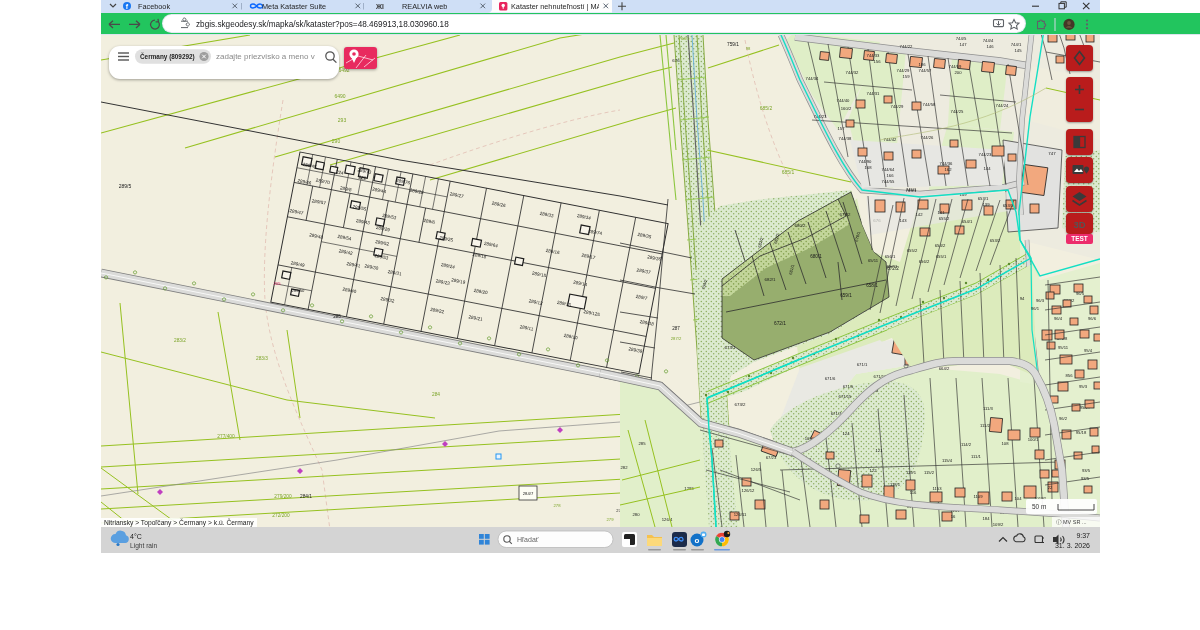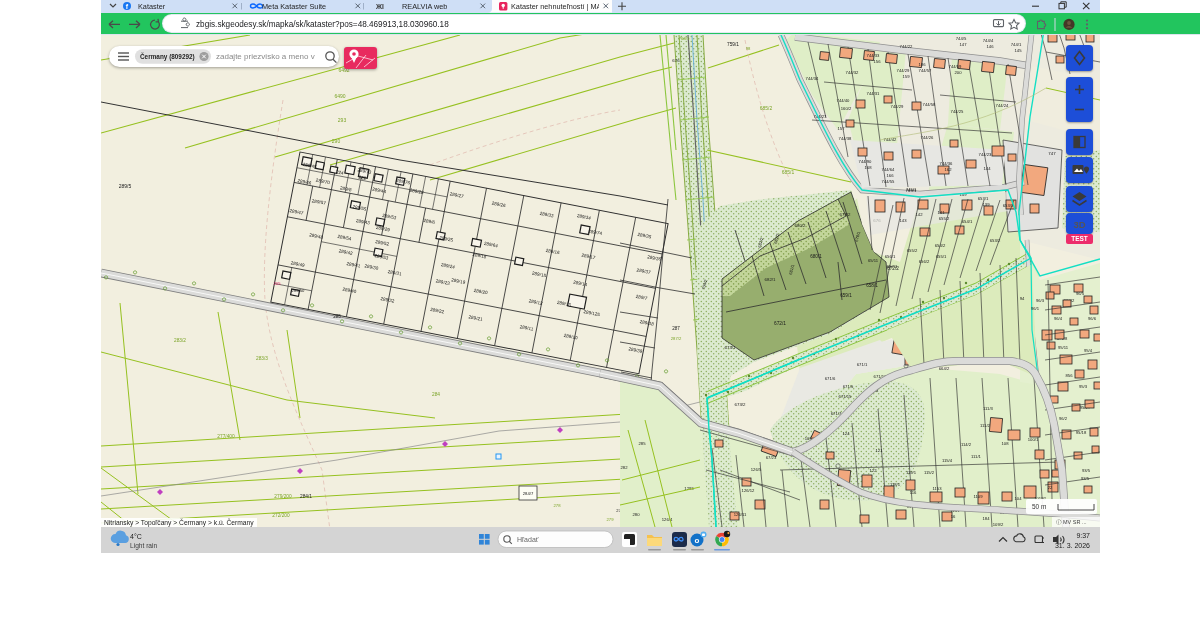--- a/index.html
+++ b/index.html
@@ -3,37 +3,37 @@
 html,body{margin:0;padding:0;background:#fff;width:1200px;height:630px;overflow:hidden}
 *{box-sizing:border-box;font-family:"Liberation Sans",sans-serif}
 #screen{position:absolute;left:101px;top:0;width:999px;height:553px;background:#fff}
 #tabbar{position:absolute;left:0;top:0;width:999px;height:12.5px;background:#cfdff6}
 .tabtxt{position:absolute;top:2.4px;white-space:nowrap;overflow:hidden;font-size:7.3px;color:#1f1f1f}
 #addrbar{position:absolute;left:0;top:12.5px;width:1188px;height:22.5px;background:#22c55e;border-bottom:1px solid #dde3ee}
 #omni{position:absolute;left:62px;top:2.6px;width:862px;height:17.4px;background:#fff;border-radius:9px;box-shadow:0 0 0 1px #e3e8f2}
 #maparea{position:absolute;left:0;top:35px;width:999px;height:492px;overflow:hidden}
 #statusbar{position:absolute;left:0;top:483px;height:9px;background:rgba(255,255,255,.9);color:#222;font-size:6.7px;padding:1px 3px 0 3px;white-space:nowrap}
 #taskbar{position:absolute;left:0;top:527px;width:999px;height:26px;background:#d4d4d4}
-.mbtn{position:absolute;left:965px;width:27px;background:#1d4ed8;border-radius:4px;box-shadow:0 1px 2px rgba(60,60,60,.45)}
+.mbtn{position:absolute;left:965px;width:27px;background:#b91c1c;border-radius:4px;box-shadow:0 1px 2px rgba(60,60,60,.45)}
 text{font-family:"Liberation Sans",sans-serif}
 </style></head><body>
 <div id="screen">
 <div id="tabbar">
  <svg width="999" height="13" style="position:absolute;left:0;top:0">
   <path d="M9,4 l3,3 l3,-3" stroke="#444" stroke-width="1.2" fill="none"></path>
   <path d="M391,0 h120 v12.5 h-124 q4,0 4,-4 z" fill="#fdfdfd"></path>
   <circle cx="26" cy="6" r="4" fill="#1877f2"></circle>
         <text x="26" y="8.6" font-size="7" fill="#fff" text-anchor="middle" font-weight="bold">f</text>
   <path d="M152,8 q-2.5,0 -2.5,-2 t2.5,-2 q2,0 3.5,2 q1.5,-2 3.5,-2 t2.5,2 t-2.5,2 q-2,0 -3.5,-2 q-1.5,2 -3.5,2" fill="none" stroke="#0866ff" stroke-width="1.4"></path>
   <text x="275" y="8.5" font-size="6.6" fill="#333" font-weight="bold">ЖI</text>
   <rect x="398" y="2" width="8.4" height="8.4" rx="1.5" fill="#e8255e"></rect>
         <circle cx="402.2" cy="5.4" r="1.7" fill="#fff"></circle>
         <path d="M402.2,5.4 l0,3.4" stroke="#fff" stroke-width="1.1"></path>
  </svg>
- <div class="tabtxt" style="left:37px;width:86px">Kataster</div>
+ <div class="tabtxt" style="left:37px;width:86px">Facebook</div>
  <div class="tabtxt" style="left:161px;width:88px">Meta Kataster Suite</div>
  <div class="tabtxt" style="left:301px;width:78px">REALVIA web</div>
  <div class="tabtxt" style="left:410px;width:88px">Kataster nehnuteľností | MAPK</div>
  <svg width="999" height="13" style="position:absolute;left:0;top:0">
   <path d="M131.5,3.6 l4.6,4.6 m0,-4.6 l-4.6,4.6" stroke="#5a6572" stroke-width="1"></path>
   <path d="M254.5,3.6 l4.6,4.6 m0,-4.6 l-4.6,4.6" stroke="#5a6572" stroke-width="1"></path>
   <path d="M379.5,3.6 l4.6,4.6 m0,-4.6 l-4.6,4.6" stroke="#5a6572" stroke-width="1"></path>
   <path d="M502.5,3.6 l4.6,4.6 m0,-4.6 l-4.6,4.6" stroke="#5a6572" stroke-width="1"></path>
   <line x1="140.5" y1="3" x2="140.5" y2="9.5" stroke="#9fb0c8" stroke-width="1"></line>
   <line x1="262.5" y1="3" x2="262.5" y2="9.5" stroke="#9fb0c8" stroke-width="1"></line>
@@ -748,21 +748,21 @@
  <path d="M622,480 L700,460"></path>
  <path d="M620,505 L700,487"></path>
 </g>
 <path d="M880,140 C920,132 980,128 1046,88" stroke="#b4bd7a" stroke-width="0.8" fill="none" opacity="0.8"></path>
 <rect x="1026" y="499" width="71" height="15" rx="2" fill="rgba(255,255,255,.92)"></rect>
 <text x="1032" y="509" font-size="6.5" fill="#333">50 m</text>
 <path d="M1058,504 v6 h36 v-6" stroke="#333" stroke-width="0.9" fill="none"></path>
 <rect x="1052" y="517" width="48" height="10" fill="rgba(255,255,255,.75)"></rect>
 <text x="1056" y="524" font-size="5.5" fill="#444">ⓘ MV SR ...</text>
 </svg>
-<div style="position:absolute;left:8px;top:11px;width:230px;height:21px;background:#fff;border-radius:11px;box-shadow:0 1px 3px rgba(0,0,0,.35)">
+<div style="position:absolute;left:8px;top:11px;width:230px;height:33px;background:#fff;border-radius:11px;box-shadow:0 1px 3px rgba(0,0,0,.35)">
  <svg width="230" height="21">
   <g stroke="#555" stroke-width="1.4">
             <line x1="9" y1="7" x2="20" y2="7"></line>
             <line x1="9" y1="10.5" x2="20" y2="10.5"></line>
             <line x1="9" y1="14" x2="20" y2="14"></line>
           </g>
   <rect x="26" y="3.2" width="76" height="14.6" rx="7.3" fill="#e0e0e0"></rect>
   <text x="31" y="13" font-size="6.4" fill="#222" font-weight="bold">Čermany (809292)</text>
   <circle cx="95" cy="10.5" r="4.6" fill="#9e9e9e"></circle>
   <path d="M93.2,8.7 l3.6,3.6 m0,-3.6 l-3.6,3.6" stroke="#fff" stroke-width="1"></path>

